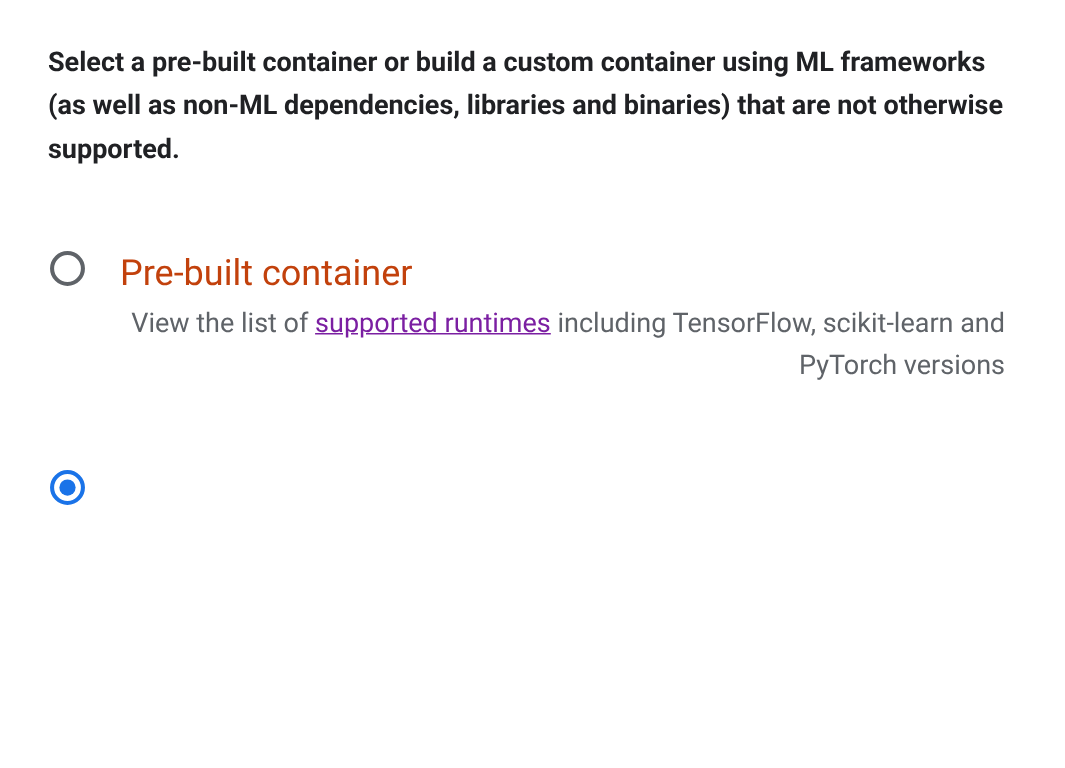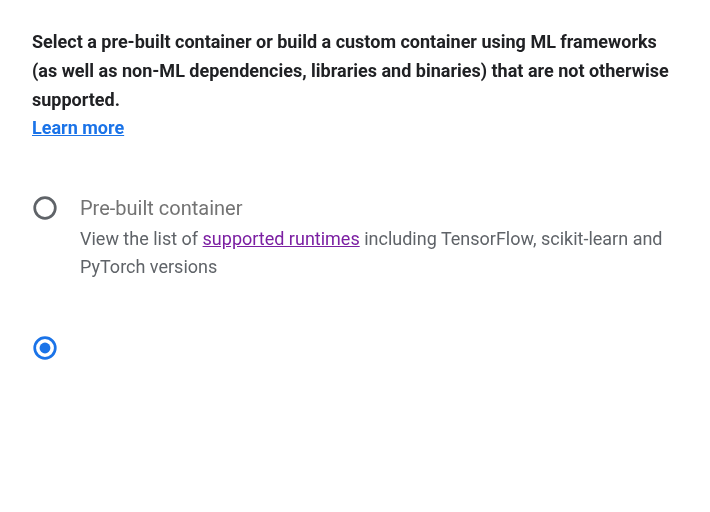--- a/index.html
+++ b/index.html
@@ -46,44 +46,44 @@
       height: 26px;
       flex: 0 0 26px;
       margin-right: 22px;
       margin-top: 2px;
       cursor: pointer;
     }
     .option-body {
       flex: 1;
     }
     .option-title {
-      color: #737373;
-      font-size: 20px;
+      color: #c2410c;
+      font-size: 24px;
       line-height: 1.5;
     }
     .option-desc {
       color: #5f6368;
       font-size: 18px;
       line-height: 1.55;
       margin-top: 2px;
+      text-align: right;
     }
     .option-desc a.link {
       color: #1a73e8;
     }
     .option-desc a.visited-link {
       color: #7b1fa2;
     }
   </style>
 </head>
 <body>
 
 <div class="intro">
   <span class="intro-text">Select a pre-built container or build a custom container using ML frameworks (as well as non-ML dependencies, libraries and binaries) that are not otherwise supported.</span>
   <br>
-  <a class="link">Learn more</a>
 </div>
 
 <div class="options">
 
   <div class="option">
     <svg class="radio" viewBox="0 0 24 24">
       <circle cx="12" cy="12" r="9.5" fill="none" stroke="#5f6368" stroke-width="2.5"></circle>
     </svg>
     <div class="option-body">
       <div class="option-title">Pre-built container</div>

